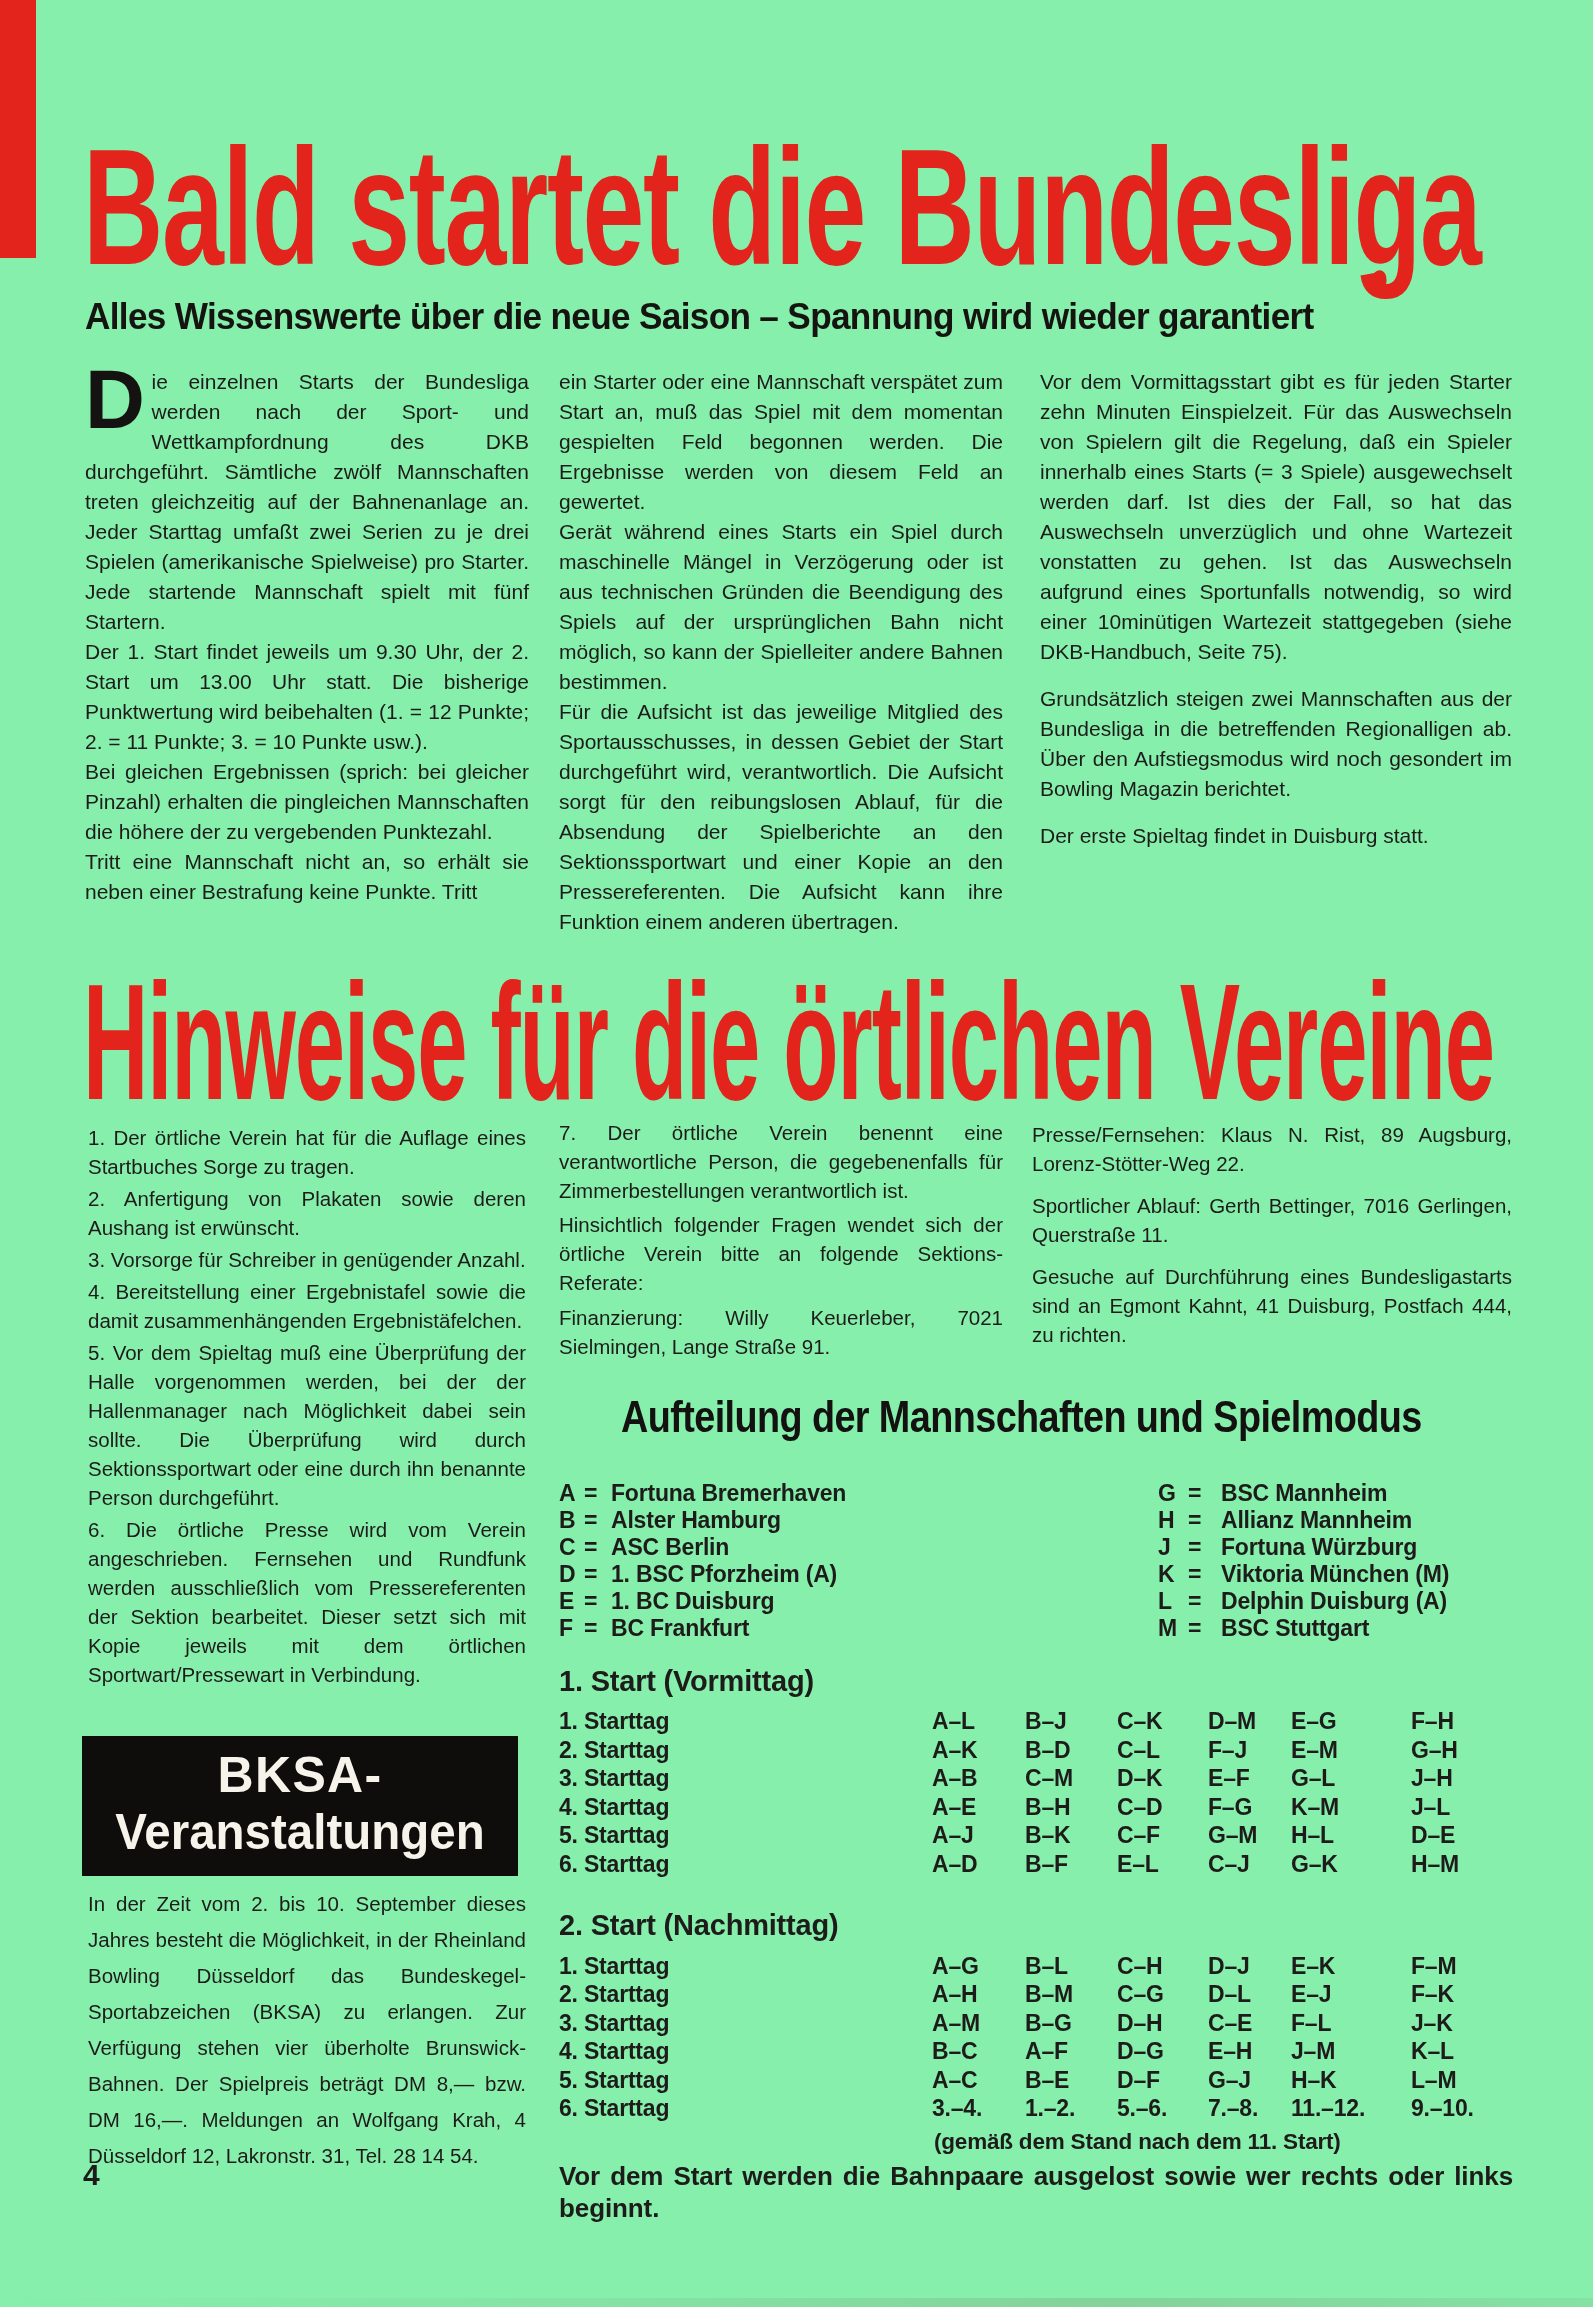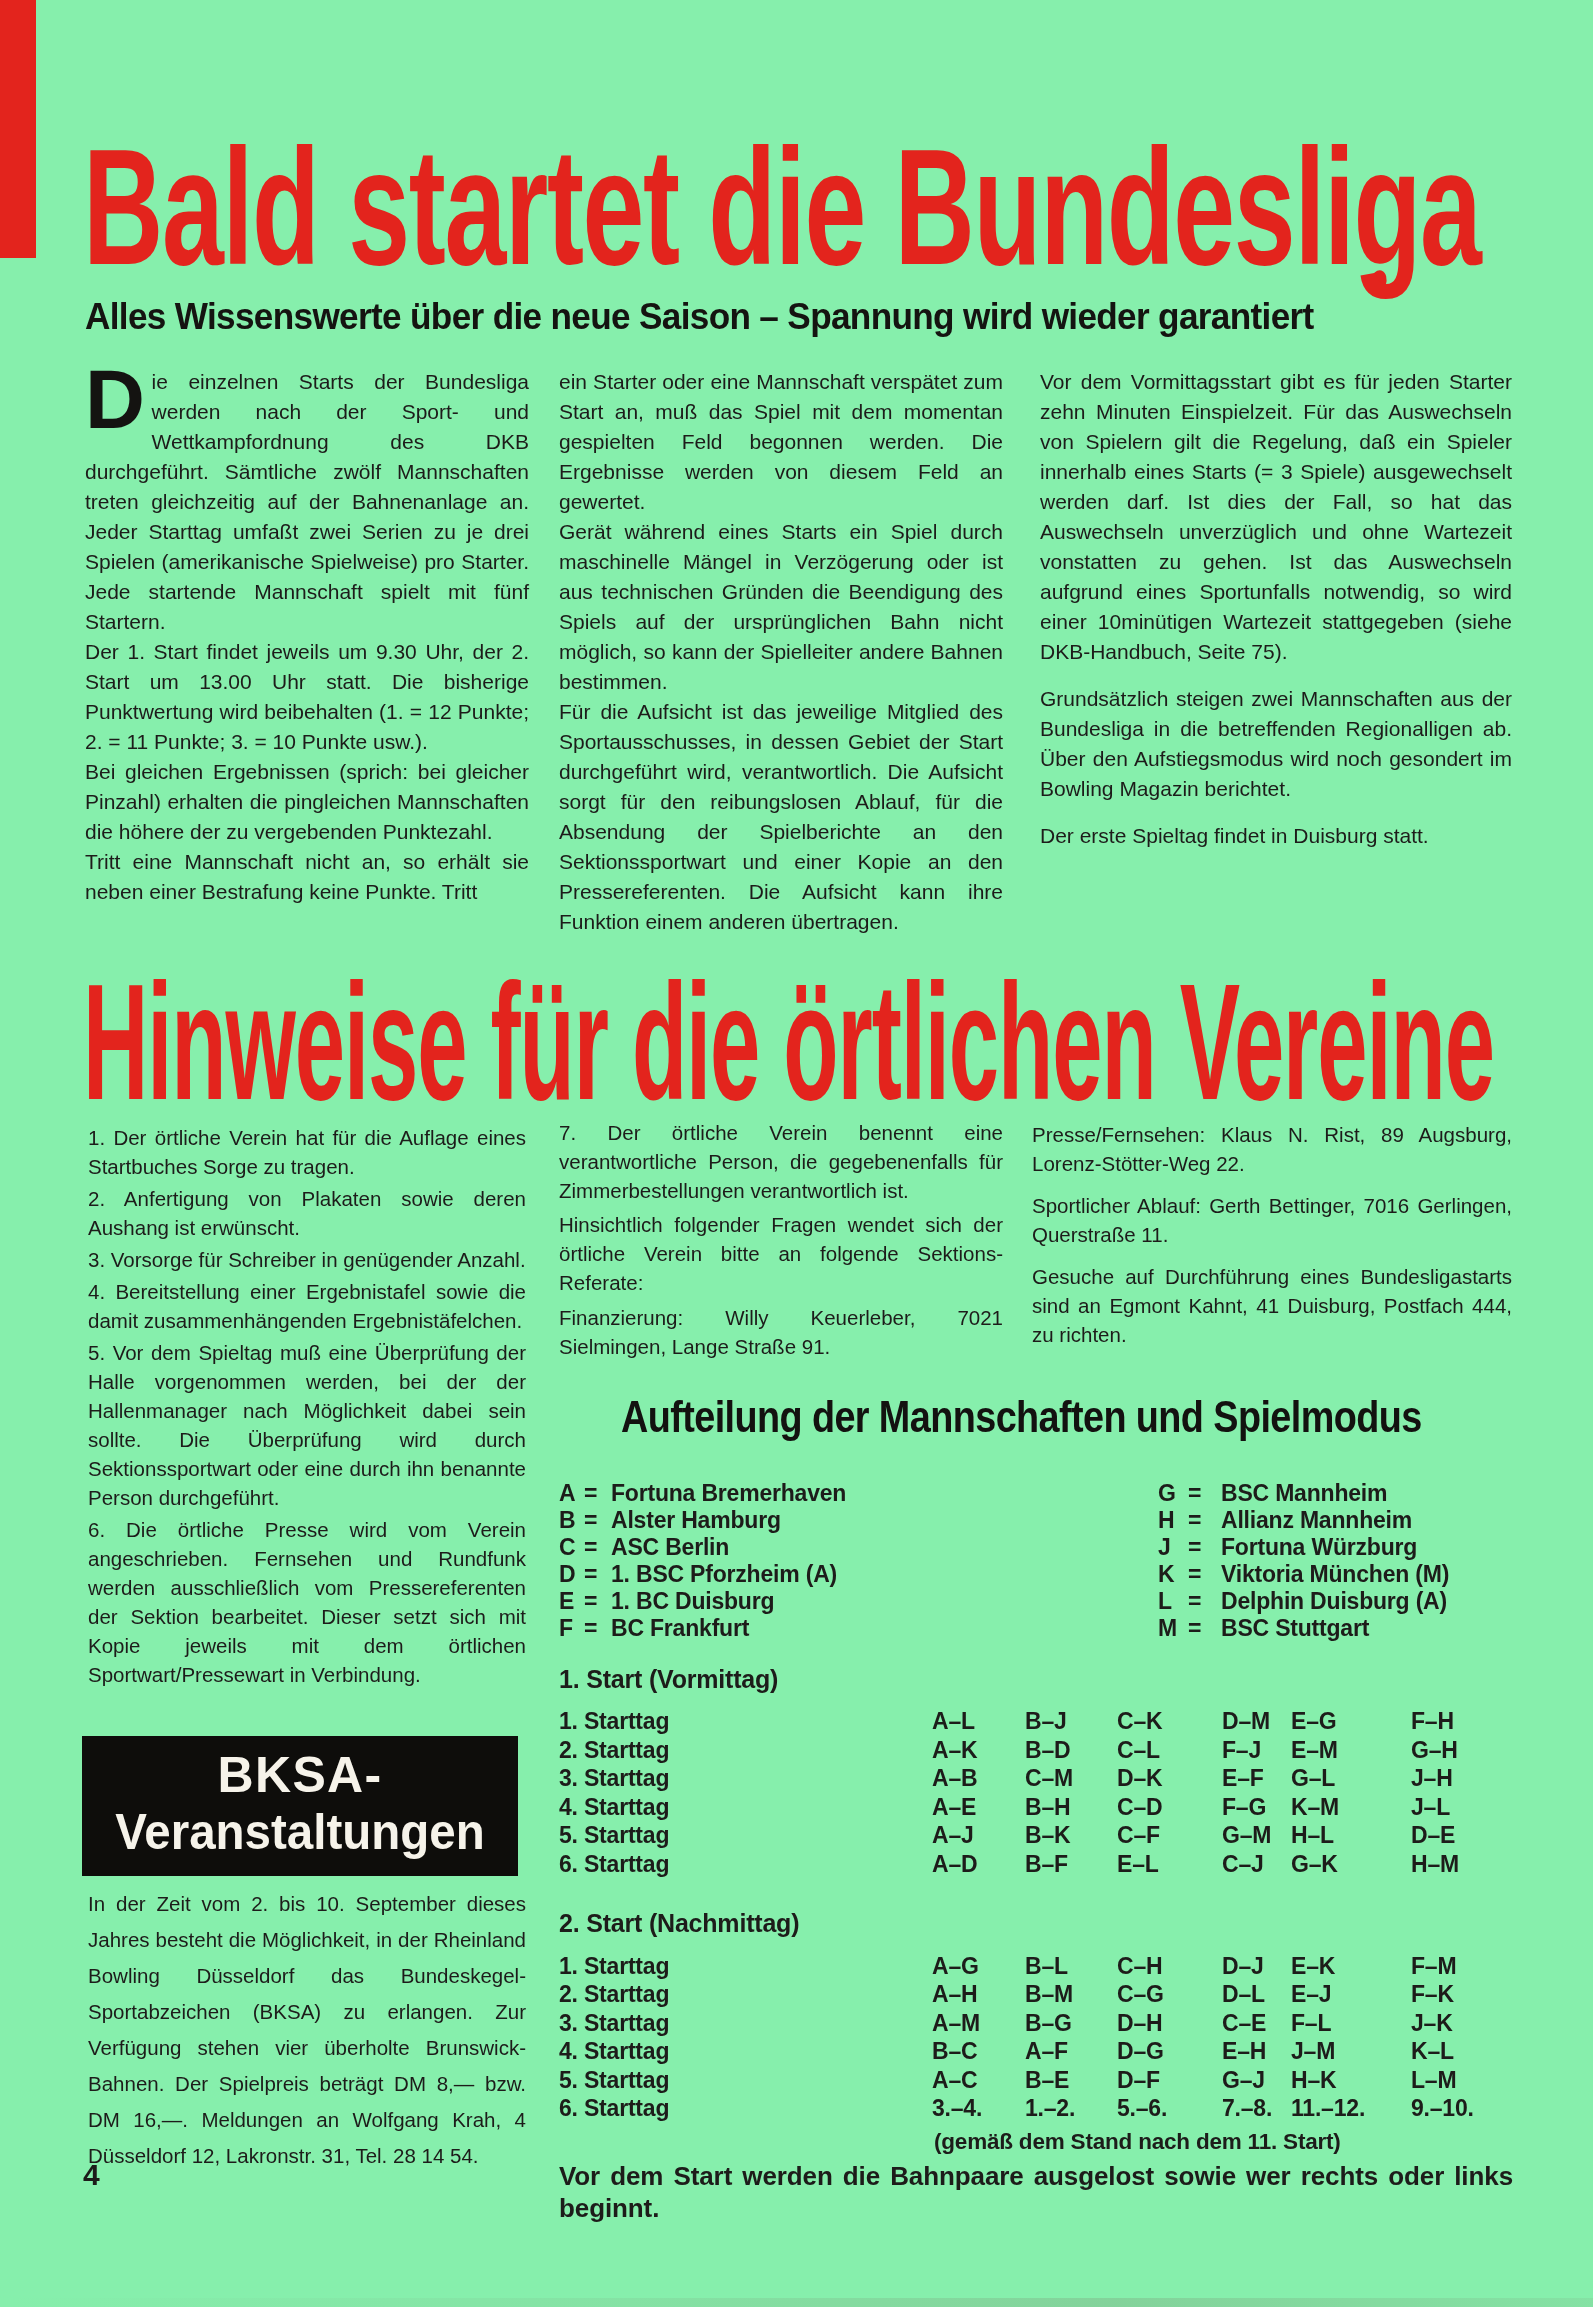--- a/index.html
+++ b/index.html
@@ -80,26 +80,26 @@
     transform-origin:0 50%;
     color:#131210;
   }
   .team{height:27px;font-weight:700;font-size:23px;letter-spacing:-0.2px;white-space:nowrap;}
   .team span{position:absolute;top:0;}
   .tkey{left:0;}
   .teq-l{left:25px;}
   .tname-l{left:52px;}
   .teq-r{left:30px;}
   .tname-r{left:63px;}
-  .schead{font-weight:700;font-size:25px;letter-spacing:-0.2px;white-space:nowrap;}
+  .schead{font-weight:700;font-size:29px;letter-spacing:-0.2px;white-space:nowrap;}
   .srow{left:559px;width:965px;height:29px;font-weight:700;font-size:23px;letter-spacing:-0.2px;}
   .srow span{position:absolute;top:0;white-space:nowrap;}
   .slabel{left:0;}
   .pc0{left:373px;} .pc1{left:466px;} .pc2{left:558px;}
-  .pc3{left:663px;} .pc4{left:732px;} .pc5{left:852px;}
+  .pc3{left:649px;} .pc4{left:732px;} .pc5{left:852px;}
   .note{font-weight:700;font-size:22.5px;letter-spacing:-0.2px;white-space:nowrap;}
   .sfooter{
     left:559px;top:2160px;width:954px;
     font-weight:700;font-size:26px;line-height:32px;
     text-align:justify;letter-spacing:-0.1px;
   }
   .pagenum{left:83px;top:2158px;font-weight:700;font-size:30px;}
   .scanshadow{
     left:0;top:2298px;width:1594px;height:9.2px;
     background:linear-gradient(to right, rgba(121,110,92,0) 0%, rgba(121,110,92,0.10) 40%, rgba(121,110,92,0.22) 70%, rgba(121,110,92,0.10) 100%);

